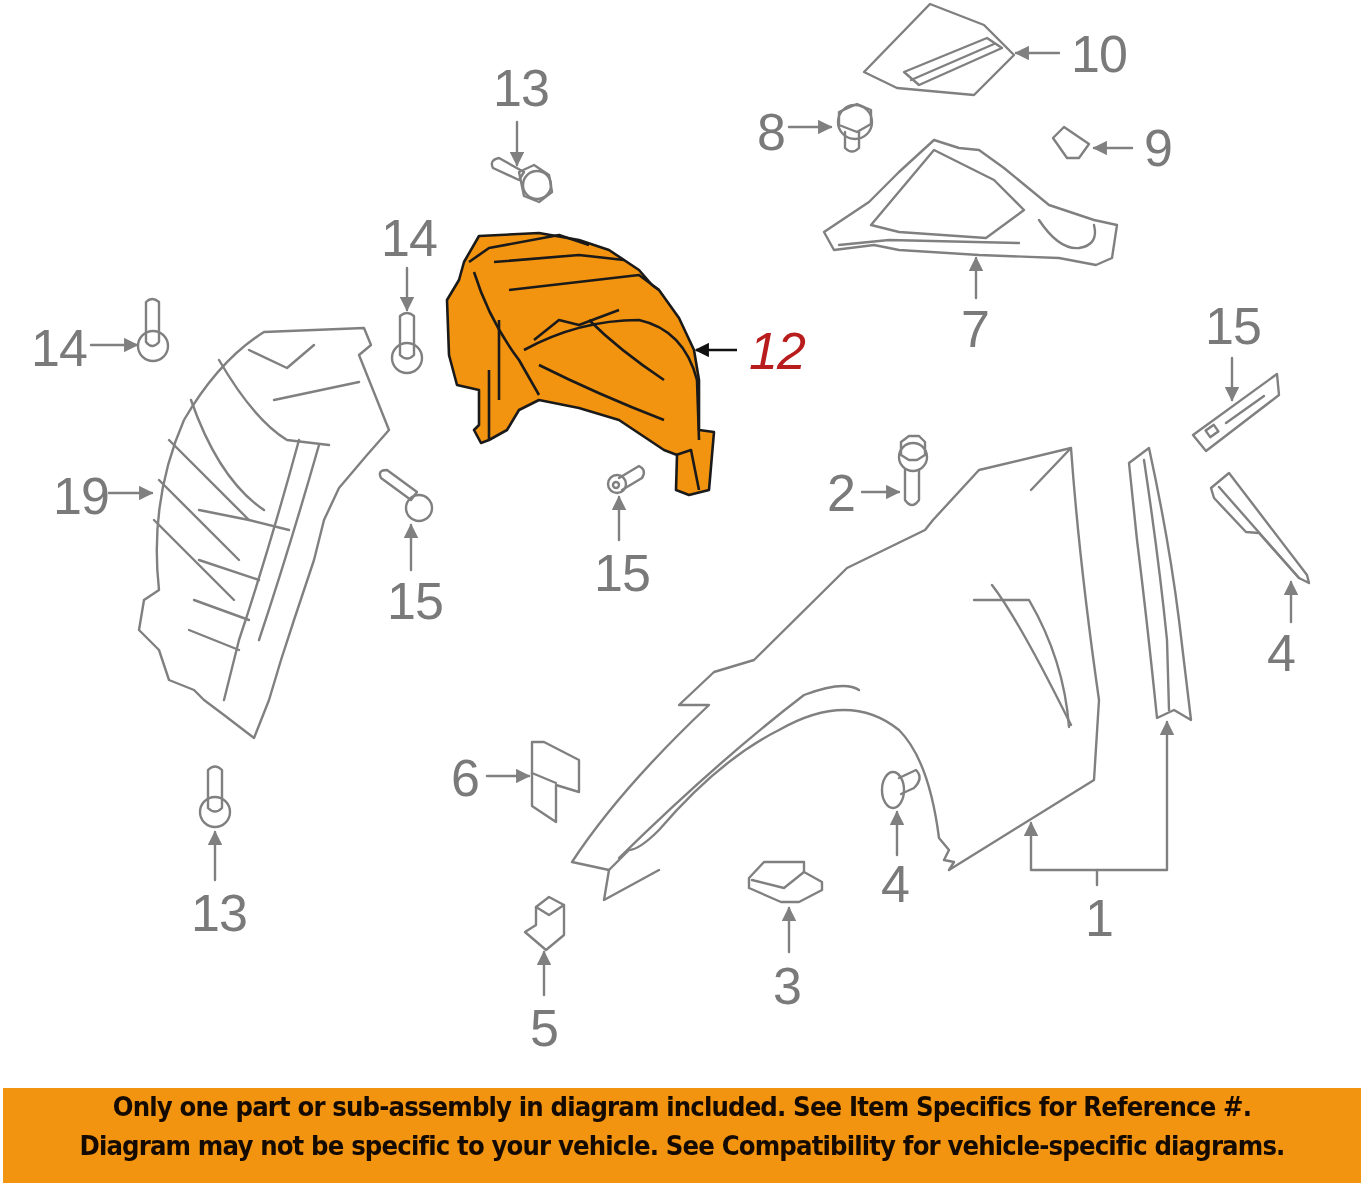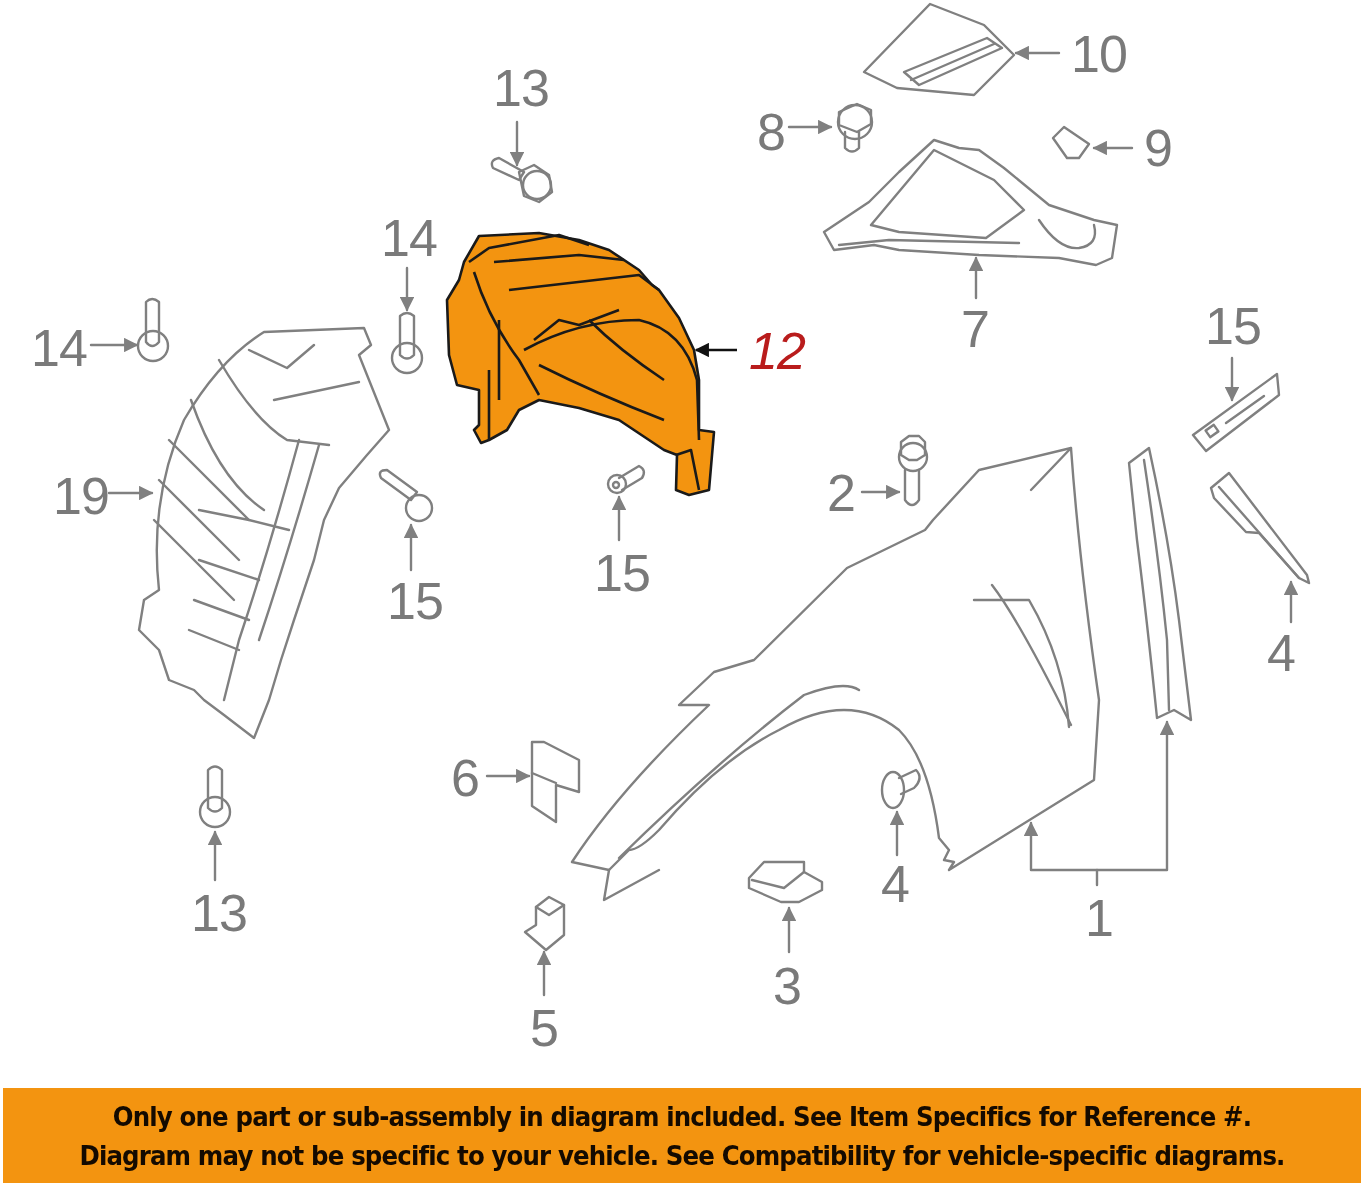--- a/index.html
+++ b/index.html
@@ -1,20 +1,20 @@
 <!DOCTYPE html>
 <html><head>
 <meta charset="utf-8">
 <style>
   html, body { margin: 0; padding: 0; background: #ffffff; }
   body { width: 1364px; height: 1183px; position: relative; overflow: hidden; font-family: "Liberation Sans", sans-serif; }
   #diagram { position: absolute; left: 0; top: 0; width: 1364px; height: 1085px; margin-left: 19px; }
   .callout { position: absolute; font-family: "Liberation Sans", sans-serif; font-size: 52px; line-height: 1; color: #7a7a7a; font-weight: normal; letter-spacing: -1px; }
   .callout.highlight { color: #b91c1c; font-style: italic; }
-  #banner { position: absolute; left: 3px; top: 1088px; width: 1358px; height: 95px; background: #f39410; box-sizing: border-box; padding-top: 10px; text-align: center; }
+  #banner { position: absolute; left: 3px; top: 1088px; width: 1358px; height: 95px; background: #f39410; box-sizing: border-box; text-align: center; }
   .banner-line { font-family: "DejaVu Sans", sans-serif; font-weight: bold; font-size: 26px; line-height: 39px; color: #140a00; letter-spacing: -0.9px; white-space: nowrap; transform: scaleX(0.94); transform-origin: center; }
 </style>
 </head>
 <body>
 
 <div id="diagram">
   <svg width="1364" height="1085" viewBox="0 0 1364 1085" xmlns="http://www.w3.org/2000/svg">
     <defs>
       <marker id="arrowG" viewBox="0 0 10 10" refX="9" refY="5" markerWidth="6" markerHeight="6" orient="auto-start-reverse">
         <path d="M0,0 L10,5 L0,10 z" fill="#808080"></path>

